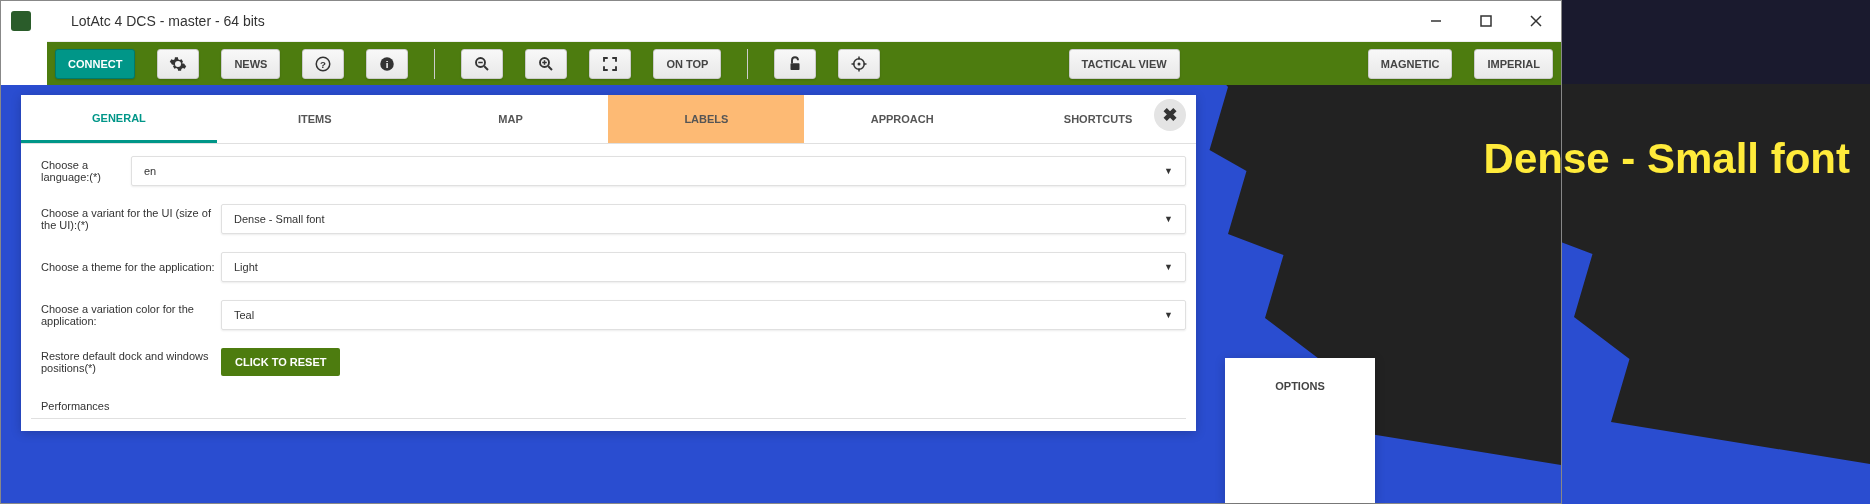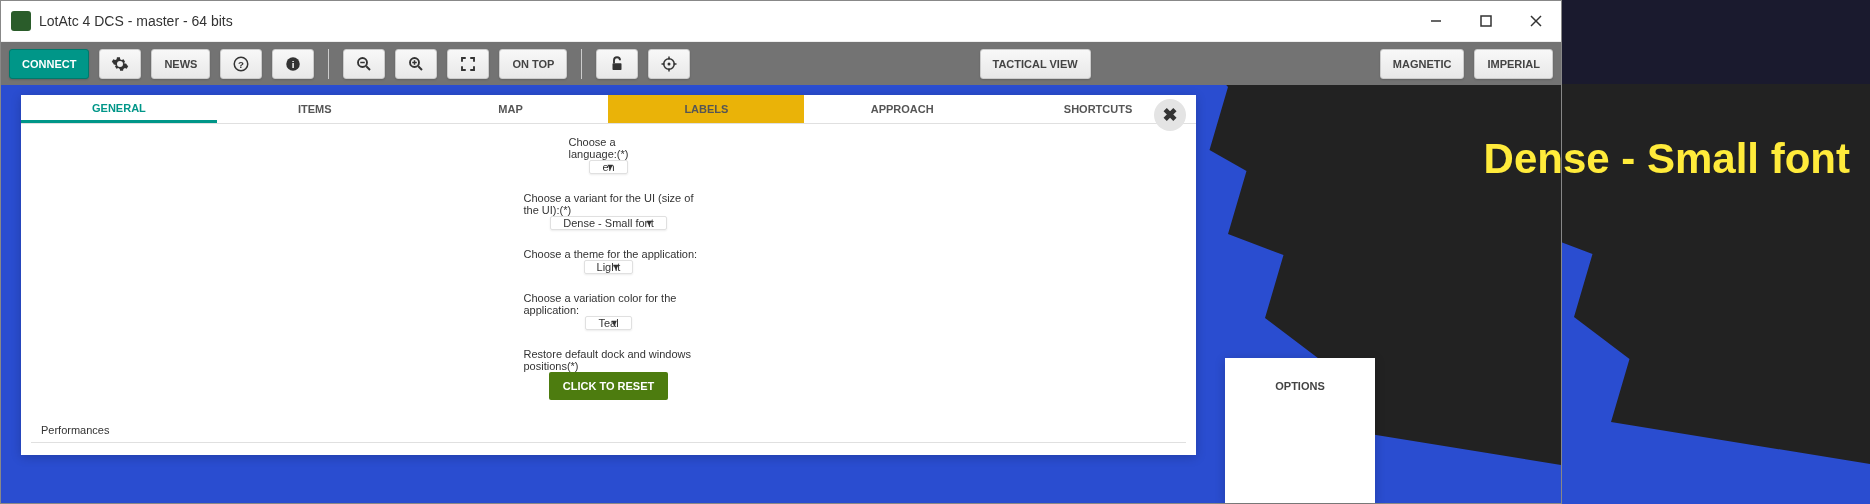--- a/index.html
+++ b/index.html
@@ -2,44 +2,44 @@
 <html><head>
 <meta charset="utf-8">
 <style>
   * { box-sizing: border-box; margin: 0; padding: 0; font-family: Arial, sans-serif; }
   body { background: #1a1a2e; width: 1870px; height: 504px; overflow: hidden; position: relative; }
   
   .window { background: #fff; width: 1562px; height: 504px; position: absolute; left: 0; top: 0; border: 1px solid #888; }
   
   .titlebar { height: 40px; display: flex; align-items: center; padding: 0 10px; background: #fff; }
   .app-icon { width: 20px; height: 20px; background: #2a5c2a; border-radius: 3px; margin-right: 8px; }
-  .title-text { font-size: 14px; color: #333; flex: 1; }
+  .title-text { font-size: 14px; color: #333; flex: 1; margin-left: 32px; }
   .win-controls { display: flex; gap: 20px; align-items: center; }
   .win-btn { width: 30px; height: 30px; display: flex; align-items: center; justify-content: center; cursor: pointer; }
   
-  .toolbar { height: 44px; background: #737373; display: flex; align-items: center; padding: 0 8px; gap: 10px; border-top: 1px solid #eee; }
+  .toolbar { height: 44px; background: #4d7c0f; display: flex; align-items: center; padding: 0 8px; gap: 22px; border-top: 1px solid #eee; margin-left: 46px; }
   .toolbar-btn { height: 30px; padding: 0 12px; background: linear-gradient(#f8f8f8,#e8e8e8); border: 1px solid #ccc; border-radius: 3px; display: flex; align-items: center; justify-content: center; font-size: 11px; font-weight: bold; color: #444; cursor: pointer; box-shadow: 0 1px 2px rgba(0,0,0,0.15); }
   .toolbar-btn.teal { background: #009688; color: #fff; border-color: #00796b; }
   .toolbar-btn.icon-only { width: 42px; padding: 0; }
   .toolbar-sep { width: 1px; height: 30px; background: #ccc; margin: 0 4px; }
   .toolbar-spacer { flex: 1; }
   
   .map-bg { position: absolute; top: 84px; left: 0; right: 0; bottom: 0; background: #2a4dd0; overflow: hidden; }
   .map-land { position: absolute; right: 0; top: -40px; width: 370px; height: 420px; background: #222; clip-path: polygon(0 0, 100% 0, 100% 100%, 30% 90%, 35% 75%, 20% 65%, 25% 50%, 10% 45%, 15% 30%, 5% 25%, 10% 10%); }
   
   .settings-panel { position: absolute; top: 94px; left: 20px; width: 1175px; background: #fff; box-shadow: 0 2px 10px rgba(0,0,0,0.2); }
   
-  .tabs { display: flex; height: 29px; border-bottom: 1px solid #e0e0e0; position: relative; }
+  .tabs { display: flex; height: 49px; border-bottom: 1px solid #e0e0e0; position: relative; }
   .tab { flex: 1; display: flex; align-items: center; justify-content: center; font-size: 11px; font-weight: bold; color: #555; cursor: pointer; }
   .tab.active { color: #009688; border-bottom: 3px solid #009688; }
-  .tab.hover { background: #eab308; }
+  .tab.hover { background: #fdba74; }
   .close-tab { position: absolute; right: 10px; top: 4px; width: 32px; height: 32px; background: #e4e4e4; border-radius: 50%; display: flex; align-items: center; justify-content: center; font-size: 18px; font-weight: bold; color: #333; cursor: pointer; }
   
   .panel-body { padding: 12px 10px; }
-  .form-row { display: flex; align-items: center; margin-bottom: 18px; flex-direction: column; }
+  .form-row { display: flex; align-items: center; margin-bottom: 18px; }
   .form-label { font-size: 11px; color: #333; width: 190px; padding-left: 10px; }
   .form-label.narrow { width: 100px; }
   .form-select { flex: 1; height: 30px; border: 1px solid #e0e0e0; border-radius: 2px; display: flex; align-items: center; padding: 0 12px; font-size: 11px; color: #333; position: relative; box-shadow: 0 1px 2px rgba(0,0,0,0.08); cursor: pointer; }
   .form-select::after { content: '▼'; position: absolute; right: 12px; font-size: 9px; color: #333; }
   
   .section-title { font-size: 11px; color: #333; padding: 6px 10px; border-bottom: 1px solid #e0e0e0; margin-bottom: 18px; }
   
   .reset-btn { background: #4d7c0f; color: #fff; border: none; padding: 8px 14px; font-size: 11px; font-weight: bold; border-radius: 2px; cursor: pointer; }
   
   .options-panel { position: absolute; right: 186px; bottom: 0; width: 150px; height: 145px; background: #fff; box-shadow: 0 2px 10px rgba(0,0,0,0.2); }

